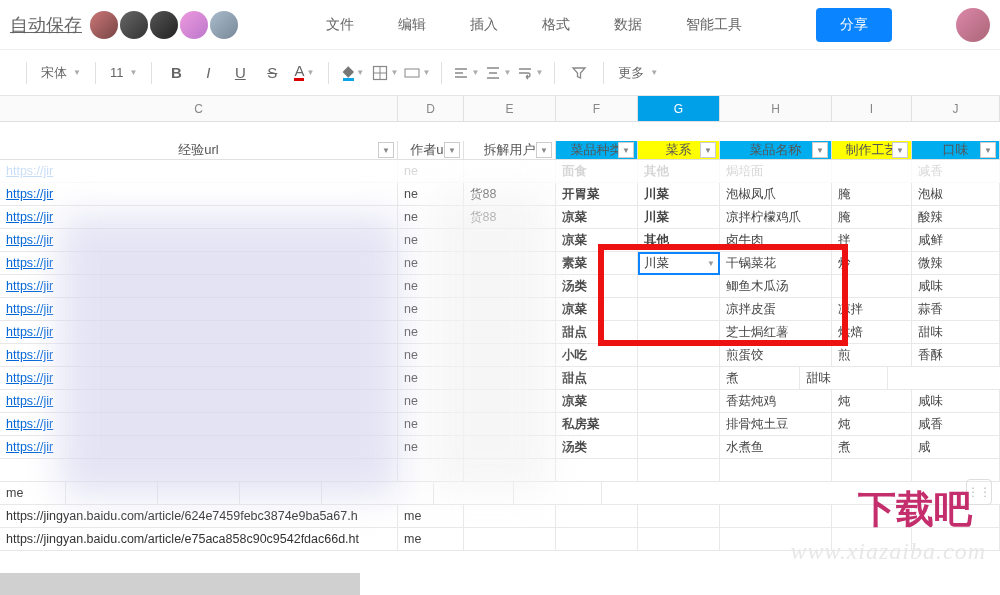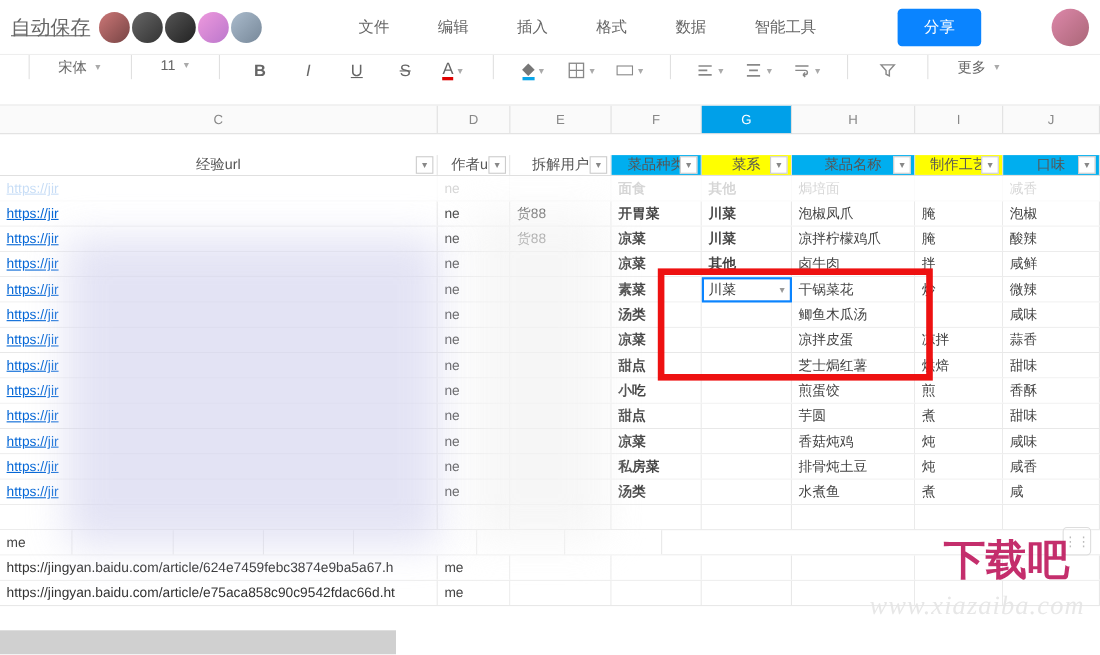--- a/index.html
+++ b/index.html
@@ -13,21 +13,21 @@
 .avatar:nth-child(2){ background: linear-gradient(135deg,#666,#333); }
 .avatar:nth-child(3){ background: linear-gradient(135deg,#555,#222); }
 .avatar:nth-child(4){ background: linear-gradient(135deg,#e9d,#b7c); }
 .avatar:nth-child(5){ background: linear-gradient(135deg,#abc,#789); }
 .menu-items { display: flex; gap: 44px; align-items: center; }
 .menu-item { color: #666; cursor: pointer; font-size: 14px; }
 .share-btn { background: #0a84ff; color: #fff; padding: 8px 24px; border-radius: 4px; font-size: 14px; margin-left: 30px; cursor: pointer; }
 .user-avatar { width: 34px; height: 34px; border-radius: 50%; background: linear-gradient(135deg,#d8a,#a67); margin-left: 20px; }
 
 
-.toolbar { height: 46px; display: flex; align-items: flex-start; padding: 0 20px; gap: 16px; border-bottom: 1px solid #e5e5e5; }
+.toolbar { height: 46px; display: flex; align-items: center; padding: 0 20px; gap: 4px; border-bottom: 1px solid #e5e5e5; }
 .divider { width: 1px; height: 22px; background: #e0e0e0; margin: 0 6px; }
 .tb-sel { display: flex; align-items: center; gap: 4px; color: #666; font-size: 13px; padding: 2px 4px; }
 .tb-btn { width: 28px; height: 28px; display: flex; align-items: center; justify-content: center; color: #666; cursor: pointer; border-radius: 3px; font-size: 15px; }
 .drop-caret { font-size: 8px; color: #aaa; margin-left: 2px; }
 .color-underline-a { border-bottom: 3px solid #d00; display:inline-block; line-height: 14px; }
 .color-underline-fill { border-bottom: 3px solid #0aa5e8; display:inline-block; line-height: 14px; color:#777; }
 .ic { width: 16px; height: 16px; }
 
 
 .sheet-wrap { position: absolute; top: 96px; left: 0; right: 0; bottom: 0; overflow: hidden; }
@@ -323,21 +323,20 @@
         <div class="cell wJ">香酥</div>
       </div>
       <div class="data-row">
         <div class="cell wC">
           <a>https://jir</a>
         </div>
         <div class="cell wD">ne</div>
         <div class="cell wE"></div>
         <div class="cell wF" style="font-weight: 600;">甜点</div>
         <div class="cell wG" style="font-weight: 600;"></div>
-        <div class="cell wH">芋圆</div>
         <div class="cell wI">煮</div>
         <div class="cell wJ">甜味</div>
       </div>
       <div class="data-row">
         <div class="cell wC">
           <a>https://jir</a>
         </div>
         <div class="cell wD">ne</div>
         <div class="cell wE"></div>
         <div class="cell wF" style="font-weight: 600;">凉菜</div>

